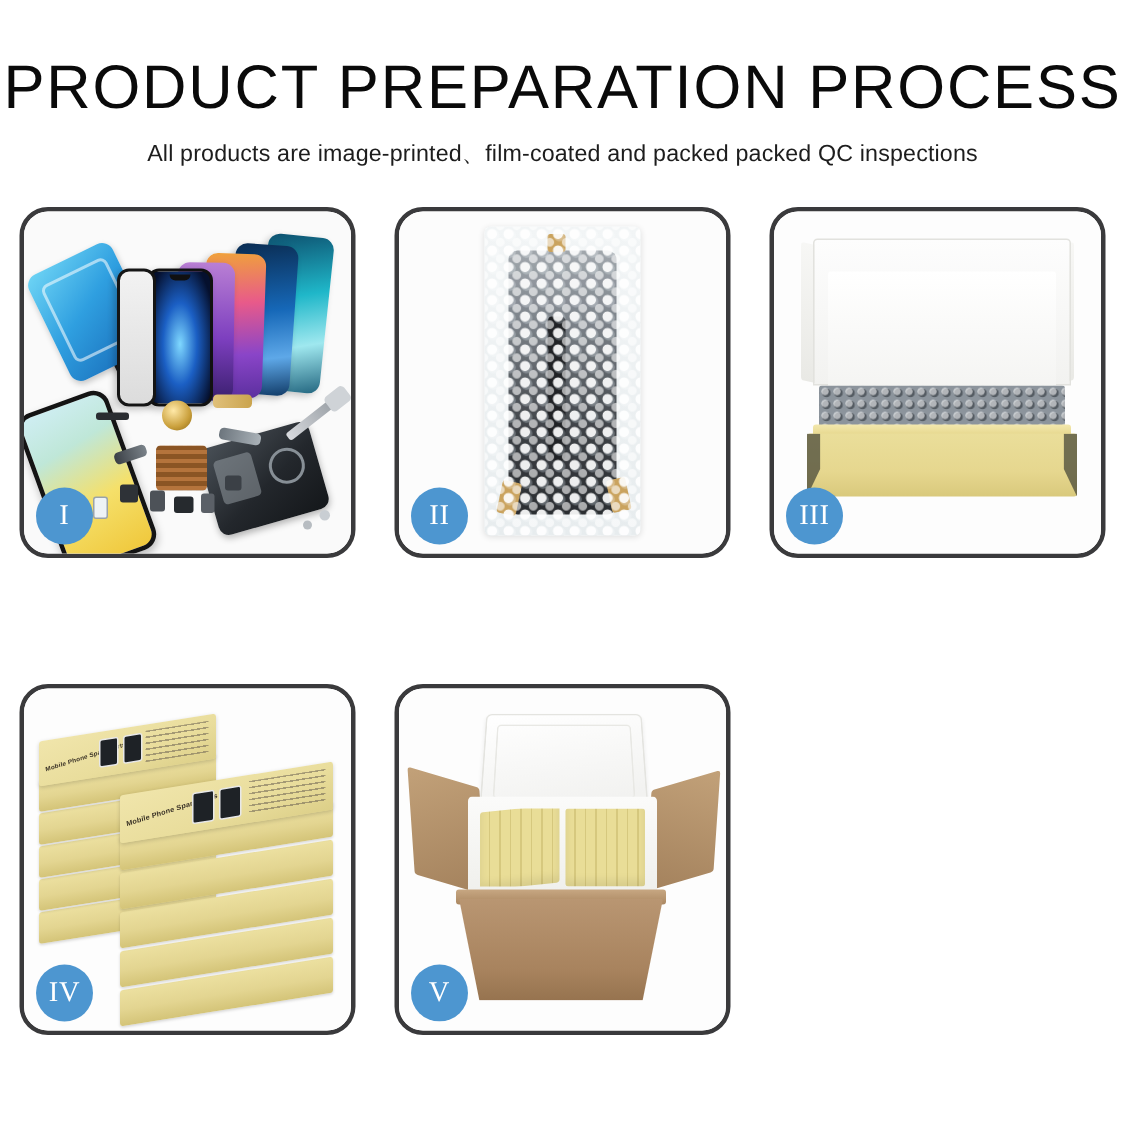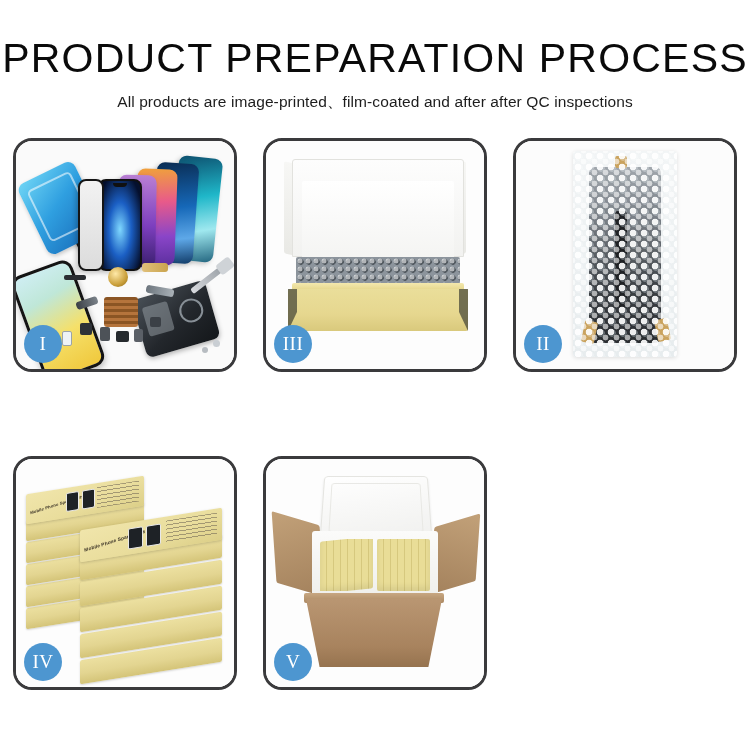--- a/index.html
+++ b/index.html
@@ -398,21 +398,21 @@
     background:#9d7a52; opacity:.85; transform:skewY(17deg);
   }
 </style>
 </head>
 <body>
 
 <div class="page">
 
   <div class="header">
     <div class="title">PRODUCT PREPARATION PROCESS</div>
-    <div class="subtitle">All products are image-printed、film-coated and after after QC inspections</div>
+    <div class="subtitle">All products are image-printed、film-coated and packed packed QC inspections</div>
   </div>
 
   <div class="grid">
 
     <div class="panel">
       <div class="panel-inner p1">
         <div class="scene">
           <div class="ph disp-dark"></div>
           <div class="ph gasket"></div>
 
@@ -444,44 +444,44 @@
           <div class="cmp sq5"></div>
           <div class="cmp sq6"></div>
           <div class="cmp dot1"></div>
           <div class="cmp dot2"></div>
         </div>
       </div>
       <div class="badge">I</div>
     </div>
 
     <div class="panel">
-      <div class="panel-inner p3">
-        <div class="lid-flapL"></div>
-        <div class="lid-flapR"></div>
-        <div class="lid-back"></div>
-        <div class="foam-sheet"></div>
-        <div class="bubble-fill"></div>
-        <div class="box-rim"></div>
-        <div class="box-front"></div>
-      </div>
-      <div class="badge">III</div>
-    </div>
-
-    <div class="panel">
       <div class="panel-inner p2">
         <div class="bagwrap">
           <div class="inner-part"></div>
           <div class="tape1"></div>
           <div class="tape2"></div>
           <div class="tape3"></div>
           <div class="bubbles"></div>
           <div class="bubbles2"></div>
         </div>
       </div>
       <div class="badge">II</div>
+    </div>
+
+    <div class="panel">
+      <div class="panel-inner p3">
+        <div class="lid-flapL"></div>
+        <div class="lid-flapR"></div>
+        <div class="lid-back"></div>
+        <div class="foam-sheet"></div>
+        <div class="bubble-fill"></div>
+        <div class="box-rim"></div>
+        <div class="box-front"></div>
+      </div>
+      <div class="badge">III</div>
     </div>
 
     <div class="panel">
       <div class="panel-inner p4">
         <div class="stack">
           <div class="sbox bl bl5"></div>
           <div class="sbox bl bl4"></div>
           <div class="sbox bl bl3"></div>
           <div class="sbox bl bl2"></div>
           <div class="sbox bl bl1"></div>

